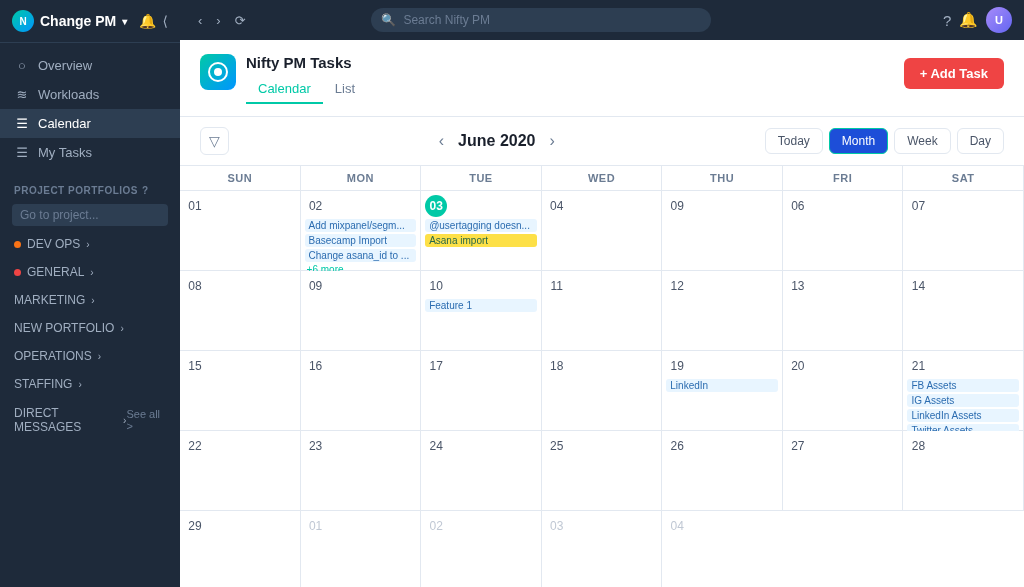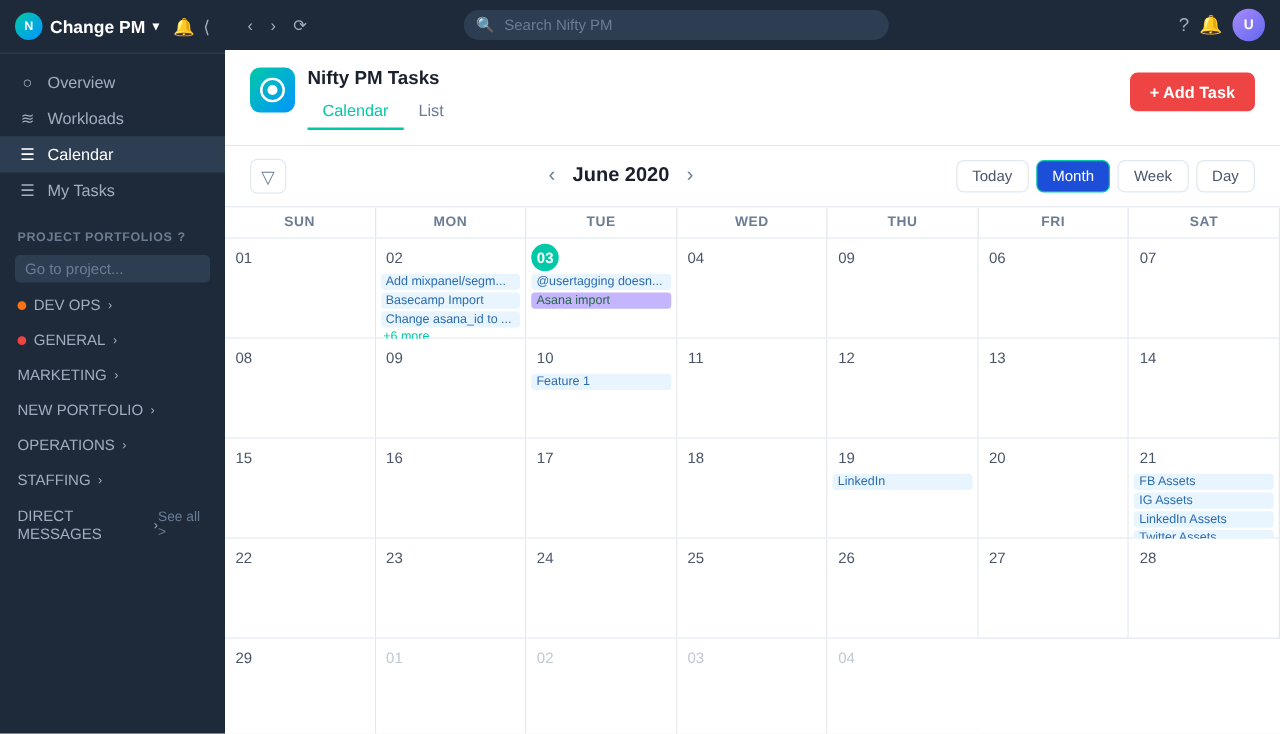--- a/index.html
+++ b/index.html
@@ -83,21 +83,21 @@
     .calendar-grid { display: grid; grid-template-columns: repeat(7, 1fr); height: 100%; }
     .cal-day-header { text-align: center; padding: 6px; font-size: 11px; font-weight: 600; text-transform: uppercase; color: #6b7c93; border-right: 1px solid #e2e8f0; border-bottom: 1px solid #e2e8f0; letter-spacing: 0.5px; }
     .cal-day-header:last-child { border-right: none; }
 
     .cal-cell { border-right: 1px solid #e2e8f0; border-bottom: 1px solid #e2e8f0; padding: 4px; vertical-align: top; min-height: 80px; position: relative; background: #fff; }
     .cal-cell:last-child { border-right: none; }
     .cal-cell.other-month .day-num { color: #c0c8d4; }
     .cal-cell.today .day-num { background: #00c9a7; color: white; border-radius: 50%; width: 22px; height: 22px; display: flex; align-items: center; justify-content: center; font-weight: 700; }
     .day-num { font-size: 12px; color: #4a5568; font-weight: 500; margin-bottom: 2px; width: 22px; height: 22px; display: flex; align-items: center; justify-content: center; }
     .cal-event { background: #e8f5ff; color: #2b6cb0; font-size: 10px; padding: 1px 4px; border-radius: 3px; margin-bottom: 2px; white-space: nowrap; overflow: hidden; text-overflow: ellipsis; cursor: pointer; }
-    .cal-event-green { background: #c4b5fd; color: #276749; }
+    .cal-event-green { background: #fde047; color: #276749; }
     .cal-event-more { font-size: 10px; color: #00c9a7; cursor: pointer; padding-left: 2px; font-weight: 500; }
   </style>
 </head>
 <body>
 
 <nav class="sidebar">
   <div class="sidebar-header">
     <div class="sidebar-logo">
       <div class="sidebar-logo-icon">N</div>
       <span>Change PM</span>

